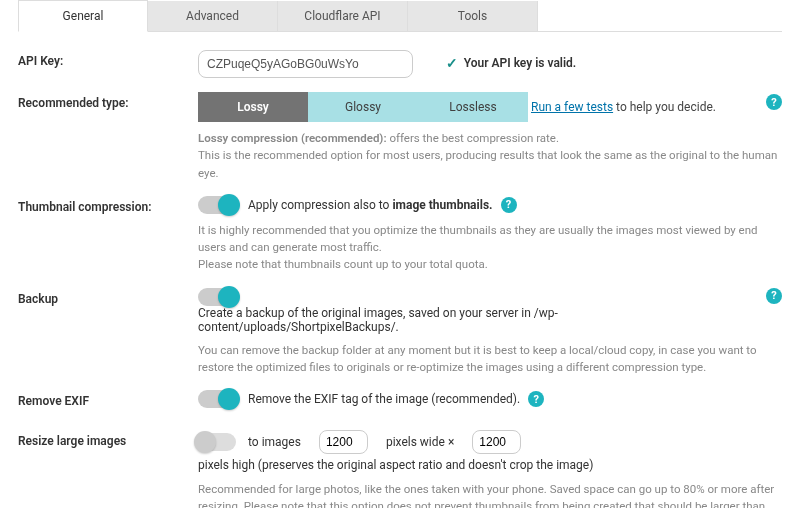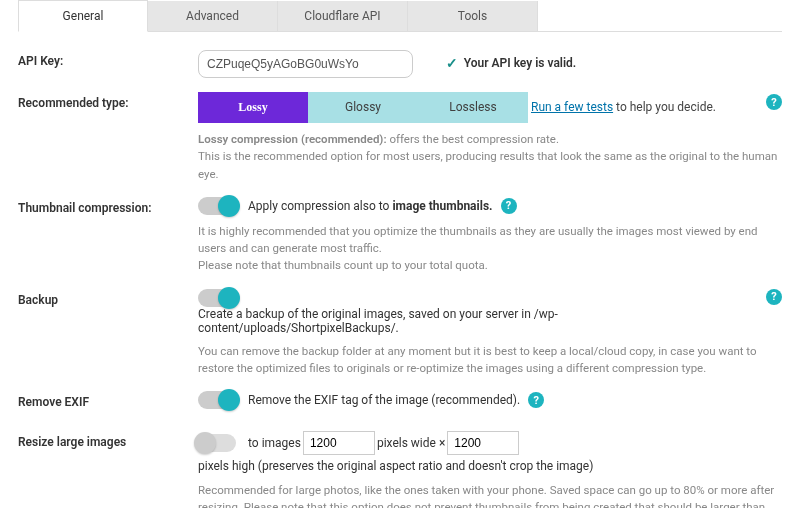--- a/index.html
+++ b/index.html
@@ -10,36 +10,36 @@
   .tab.active { background: #fff; color: #333; border: 1px solid #ddd; border-bottom: 1px solid #fff; margin-bottom: -1px; }
   .content { padding: 18px 0 0 0; }
   .row { display: flex; margin-bottom: 14px; }
   .label-col { width: 180px; font-weight: 600; font-size: 12px; color: #333; padding-top: 4px; }
   .field-col { flex: 1; }
   .input-text { width: 215px; padding: 6px 8px; border: 1px solid #ccc; border-radius: 8px; font-size: 12px; color: #555; }
   .valid { display: inline-flex; align-items: center; margin-left: 30px; font-weight: 600; font-size: 12px; color: #333; }
   .check { color: #1a8f8a; margin-right: 6px; font-size: 14px; }
   .seg-group { display: inline-flex; }
   .seg { width: 110px; text-align: center; padding: 8px 0; font-size: 12px; cursor: pointer; }
-  .seg.sel { background: #6d28d9; color: #fff; font-weight: 600; font-family: Liberation Serif, serif; }
+  .seg.sel { background: #737373; color: #fff; font-weight: 600; }
   .seg.unsel { background: #a8e0e5; color: #404040; }
   .runtests { font-size: 12px; color: #444; }
   .runtests a { color: #0073aa; text-decoration: underline; }
   .help-text { color: #888; font-size: 11.5px; line-height: 1.5; margin-top: 8px; }
   .help-strong { color: #888; font-weight: 600; }
   .toggle { position: relative; display: inline-block; width: 38px; height: 18px; vertical-align: middle; margin-right: 12px; }
   .toggle-track { position: absolute; inset: 0; background: #ccc; border-radius: 9px; }
   .toggle-knob { position: absolute; top: -2px; width: 22px; height: 22px; background: #1db4bf; border-radius: 50%; box-shadow: 0 1px 2px rgba(0,0,0,0.2); }
   .toggle.on .toggle-knob { right: -4px; }
   .toggle.off .toggle-knob { left: -4px; background: #ccc; }
   .toggle.off .toggle-track { background: #ddd; }
   .toggle-line { display: flex; align-items: center; font-size: 12px; color: #333; flex-wrap: wrap; }
   .q { display: inline-flex; width: 16px; height: 16px; border-radius: 50%; background: #1db4bf; color: #fff; font-size: 11px; font-weight: 700; align-items: center; justify-content: center; margin-left: 8px; cursor: pointer; }
   .help-block { margin-left: 180px; margin-top: -6px; margin-bottom: 14px; }
-  .small-input { width: 72px; padding: 4px 6px; border: 1px solid #ccc; border-radius: 0; font-size: 12px; margin: 0 2px; text-align: left; }
+  .small-input { width: 49px; padding: 4px 6px; border: 1px solid #ccc; border-radius: 8px; font-size: 12px; margin: 0 18px; text-align: left; }
   .rel { position: relative; }
 </style>
 </head>
 <body>
 
 <div class="wrap">
   <div class="tabs">
     <div class="tab active">General</div>
     <div class="tab">Advanced</div>
     <div class="tab">Cloudflare API</div>

